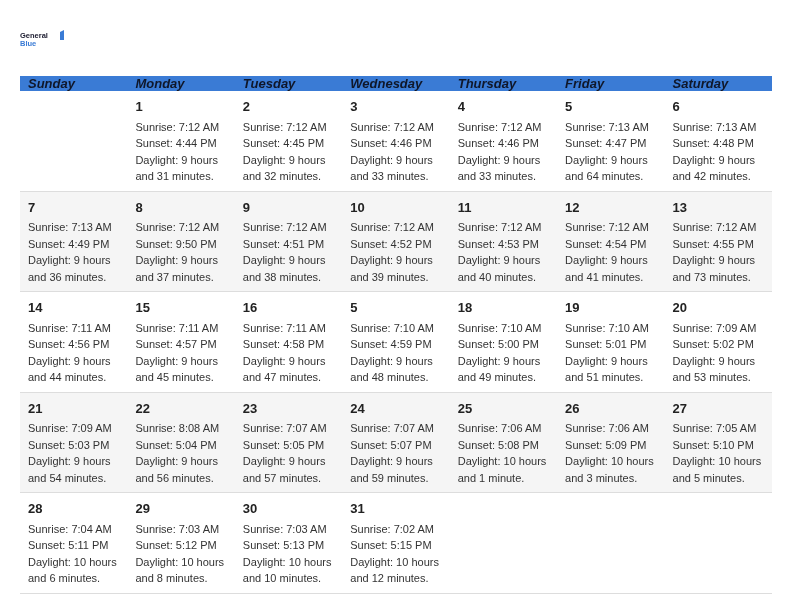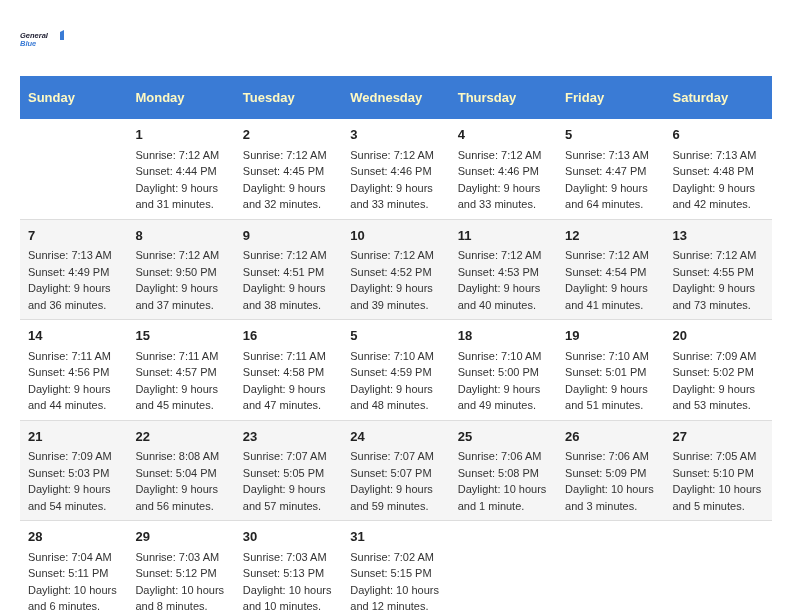--- a/index.html
+++ b/index.html
@@ -13,21 +13,20 @@
     .header {
       display: flex;
       justify-content: space-between;
       align-items: flex-start;
       margin-bottom: 16px;
     }
     .logo {
       display: flex;
       align-items: flex-start;
       gap: 4px;
-      font-style: italic;
     }
     .title-block {
       text-align: right;
     }
     .title-block h1 {
       font-size: 32px;
       font-weight: bold;
       color: #222;
     }
     .title-block h2 {
@@ -35,25 +34,26 @@
       color: #555;
       font-weight: normal;
     }
     table {
       width: 100%;
       border-collapse: collapse;
       font-size: 11px;
     }
     thead tr th {
       background: #3a7bd5;
-      color: #fef9c3;
-      padding: 14px 8px;
+      color: #0f172a;
+      padding: 0 8px;
       text-align: left;
       font-size: 13px;
       font-weight: bold;
+      font-style: italic;
     }
     tbody tr {
       border-bottom: 1px solid #ddd;
     }
     tbody tr:nth-child(even) {
       background: #f5f5f5;
     }
     tbody tr:nth-child(odd) {
       background: #fff;
     }

